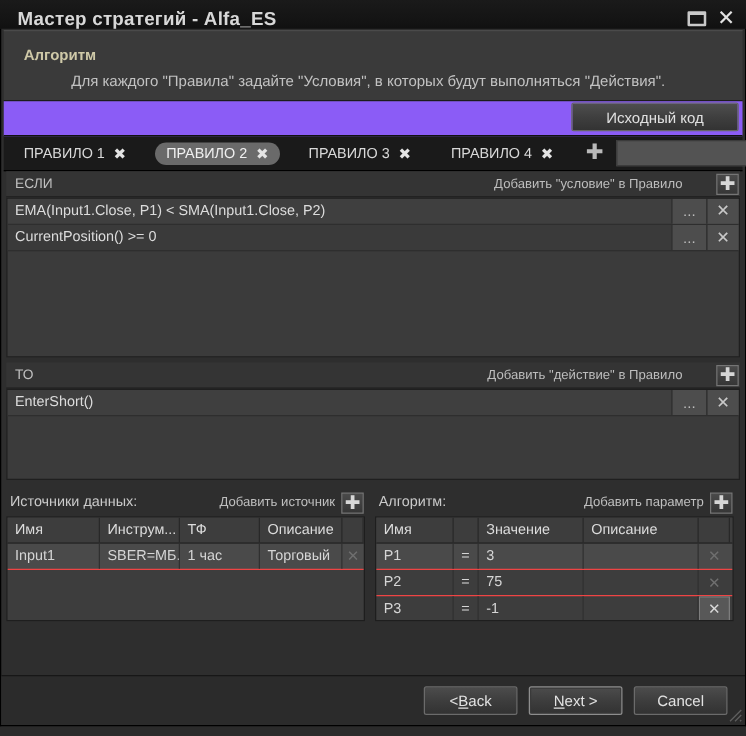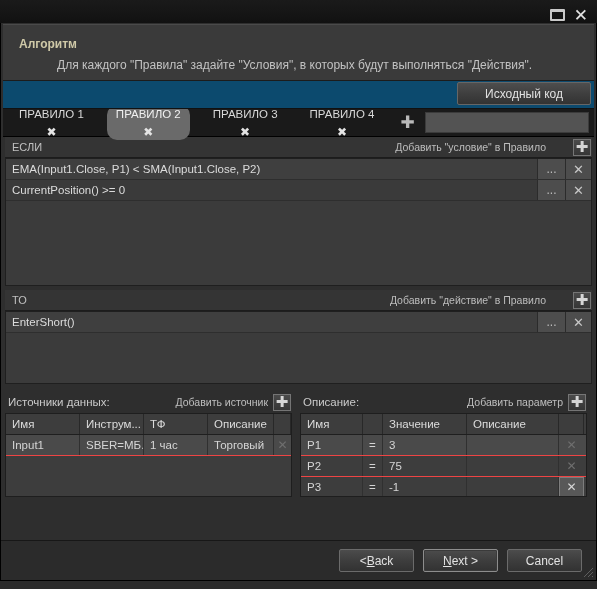--- a/index.html
+++ b/index.html
@@ -93,21 +93,21 @@
     font-size: 12px;
     margin-left: 54px;
     margin-top: 7px;
   }
 
   
   .srcbar {
     position: relative;
     height: 27px;
     margin: 0 2px;
-    background: #0c4a6e;
+    background: #8b5cf6;
     border-bottom: 1px solid #111;
     text-decoration: underline;
   }
   .src-btn {
     position: absolute;
     right: 3px;
     top: 1px;
     width: 134px;
     height: 23px;
     background: linear-gradient(to bottom, #4e4e4e 0%, #3f3f3f 50%, #333 100%);
@@ -135,21 +135,20 @@
     display: flex;
     align-items: center;
     gap: 7px;
     padding: 3px 9px;
     margin-left: 7px;
     color: #d9d9d9;
     font-size: 11.5px;
     border-radius: 10px;
     white-space: nowrap;
     cursor: pointer;
-    flex-direction: column;
   }
   .tab.active {
     background: #6a6a6a;
     color: #f0f0f0;
   }
   .tab .tab-x {
     font-family: "DejaVu Sans", sans-serif;
     font-size: 12px;
     font-weight: bold;
     color: #e4e4e4;
@@ -383,20 +382,21 @@
     width: 11px; height: 11px;
     opacity: .55;
   }
 </style>
 </head>
 <body>
 
 <div id="app">
 
   <div class="titlebar">
+    <div class="title-text">Мастер стратегий - Alfa_ES</div>
     <div class="title-btns">
       <div class="tb-min"></div>
       <div class="tb-close">✕</div>
     </div>
   </div>
 
   <div class="content">
 
     <div class="algo-block">
       <div class="algo-title">Алгоритм</div>
@@ -496,21 +496,21 @@
             <span class="tcell" style="width:66px">Торговый</span>
             <span class="tcell last" style="width:17px;padding-left:0">
               <span class="rowx">✕</span>
             </span>
           </div>
         </div>
       </div>
 
       <div class="tbl-wrap">
         <div class="tbl-head-row">
-          <span class="tbl-caption">Описание:</span>
+          <span class="tbl-caption">Алгоритм:</span>
           <span class="tbl-action">Добавить параметр</span>
           <div class="plus-btn">✚</div>
         </div>
         <div class="tbl">
           <div class="trow header">
             <span class="tcell" style="width:62px">Имя</span>
             <span class="tcell" style="width:20px"></span>
             <span class="tcell" style="width:84px">Значение</span>
             <span class="tcell" style="width:92px">Описание</span>
             <span class="tcell last" style="width:25px"></span>

